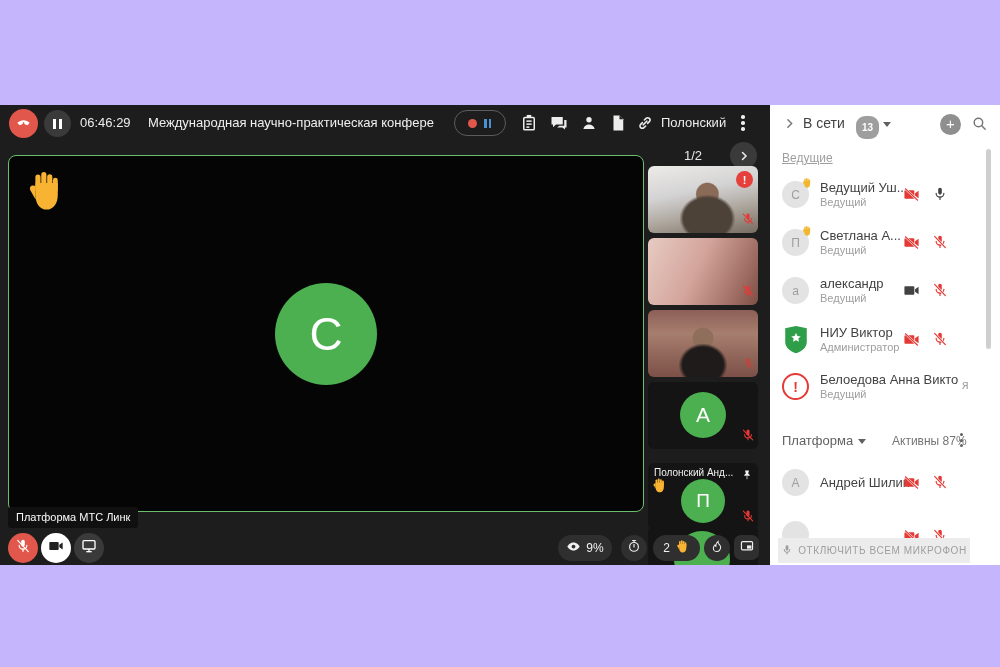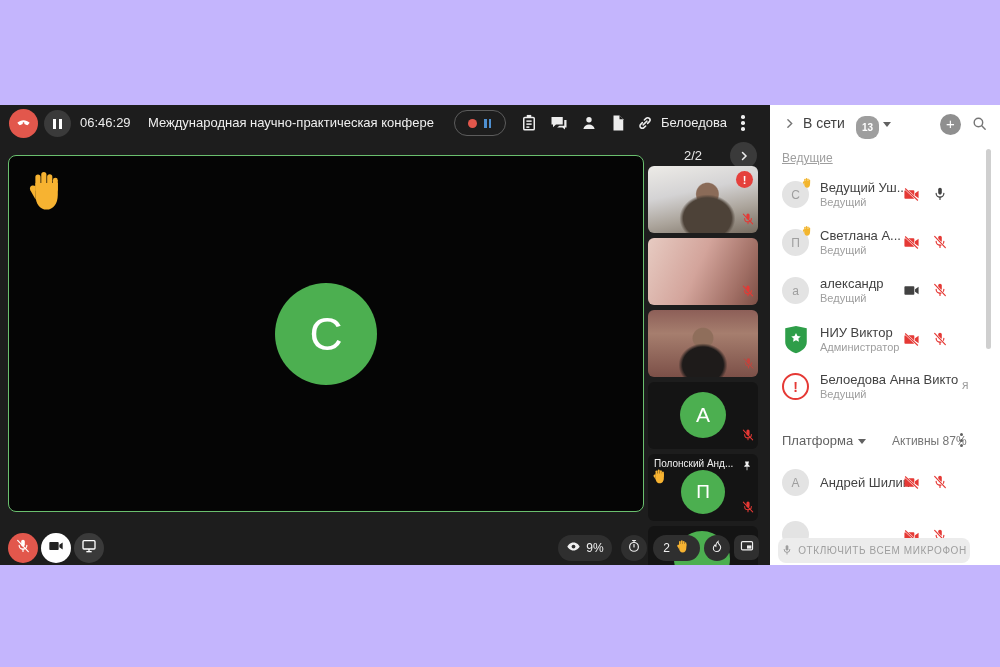--- a/index.html
+++ b/index.html
@@ -82,21 +82,21 @@
   .me-label { position:absolute; left:192px; top:9px; font-size:12px; color:#9E9E9E; }
 
   .sec-row2 { position:absolute; left:0; top:325px; width:230px; height:22px; }
   .part-label { position:absolute; left:12px; top:3px; font-size:13px; color:#616161; cursor:pointer; }
   .active-label { position:absolute; left:122px; top:4px; font-size:12px; color:#757575; }
   .sb-dots { position:absolute; left:190px; top:3px; cursor:pointer; }
   .sb-dots i { display:block; width:3px; height:3px; border-radius:50%; background:#616161; margin-bottom:2.5px; }
 
   .scroll-thumb { position:absolute; left:216px; top:44px; width:5px; height:200px; background:#CFCFCF; border-radius:3px; }
 
-  .mute-all { position:absolute; left:8px; top:433px; width:192px; height:25px; background:#ECECEC; border:none; border-radius:8px; color:#9E9E9E; font-size:10px; letter-spacing:0.6px; display:flex; align-items:center; justify-content:center; gap:5px; cursor:pointer; font-family:"Liberation Sans", sans-serif; }
+  .mute-all { position:absolute; left:8px; top:433px; width:192px; height:25px; background:#ECECEC; border:none; border-radius:0; color:#9E9E9E; font-size:10px; letter-spacing:0.6px; display:flex; align-items:center; justify-content:center; gap:5px; cursor:pointer; font-family:"Liberation Sans", sans-serif; }
 </style>
 </head>
 <body>
 
 <div class="app">
 
   <div class="stage">
 
     <div>
       <div class="circle-btn endcall">
@@ -145,21 +145,21 @@
             <path fill="#1D1D1D" d="M14 2l5 5h-5z"></path>
           </svg>
       </span>
       <span class="tb-icon" style="left:636px">
         <svg width="18" height="18" viewBox="0 0 24 24" fill="none" stroke="#EDEDED" stroke-width="2" stroke-linecap="round">
             <path d="M9.5 14.5l5-5"></path>
             <path d="M8.5 11.5L6.2 13.8a3.1 3.1 0 0 0 4.4 4.4l2.3-2.3"></path>
             <path d="M15.5 12.5l2.3-2.3a3.1 3.1 0 0 0-4.4-4.4l-2.3 2.3"></path>
           </svg>
       </span>
-      <div class="abs support">Белоедова</div>
+      <div class="abs support">Полонский</div>
       <div class="abs vdots">
           <i></i>
           <i></i>
           <i></i>
         </div>
     </div>
 
     <div class="abs main-video">
       <span class="abs" style="left:14px; top:12px;">
         <svg width="46" height="46" viewBox="0 0 32 32">
@@ -171,21 +171,21 @@
               <path d="M8.8 12.5c-2.6-1.2-4.8.4-3.7 3l3.7 6.5z"></path>
               <path d="M8.7 10.5h15.5v8.2c0 6-3.1 10.2-7.8 10.2s-7.7-4.2-7.7-10.2z"></path>
             </g>
           </svg>
       </span>
       <div class="main-avatar">
         <span>С</span>
       </div>
     </div>
 
-    <div class="abs pag-text">2/2</div>
+    <div class="abs pag-text">1/2</div>
     <div class="circle-btn pag-btn">
       <svg width="12" height="12" viewBox="0 0 24 24" fill="none" stroke="#EDEDED" stroke-width="3" stroke-linecap="round">
           <polyline points="9,5 16,12 9,19"></polyline>
         </svg>
     </div>
 
     <div class="thumb vid1" style="top:61px">
       <span class="alert-badge">!</span>
       <span class="t-mic">
         <svg width="14" height="14" viewBox="0 0 24 24" fill="none" stroke="#E53935" stroke-width="1.8" stroke-linecap="round">
@@ -222,21 +222,21 @@
       </div>
       <span class="t-mic">
         <svg width="14" height="14" viewBox="0 0 24 24" fill="none" stroke="#E53935" stroke-width="1.8" stroke-linecap="round">
             <rect x="9.3" y="2.5" width="5.4" height="10.5" rx="2.7" fill="#E53935" stroke="none"></rect>
             <path d="M6.2 11a5.8 5.8 0 0 0 11.6 0"></path>
             <path d="M12 16.8v3.4"></path>
             <path d="M4 3.5 20 20.5"></path>
           </svg>
       </span>
     </div>
-    <div class="thumb" style="top:349px">
+    <div class="thumb" style="top:358px">
       <span class="t-name">Полонский Анд...</span>
       <span class="t-pin">
         <svg width="12" height="12" viewBox="0 0 24 24" fill="#F2F2F2">
             <path d="M8 3h8l-1.6 6.2 3.1 2.8v1.5H6.5V12l3.1-2.8z"></path>
             <rect x="11.3" y="13.5" width="1.4" height="7"></rect>
           </svg>
       </span>
       <span class="t-hand">
         <svg width="17" height="17" viewBox="0 0 32 32">
             <g fill="#F7B331">
@@ -258,20 +258,21 @@
             <path d="M6.2 11a5.8 5.8 0 0 0 11.6 0"></path>
             <path d="M12 16.8v3.4"></path>
             <path d="M4 3.5 20 20.5"></path>
           </svg>
       </span>
     </div>
     <div class="thumb" style="top:421px">
       <div class="t-avatar" style="left:26px; top:5px; width:56px; height:56px; font-size:22px;"></div>
     </div>
 
+    <div class="abs tooltip">Платформа МТС Линк</div>
     <div class="circle-btn ctl mic-red">
       <span>
         <svg width="16" height="16" viewBox="0 0 24 24" fill="none" stroke="#fff" stroke-width="1.8" stroke-linecap="round">
             <rect x="9.3" y="2.5" width="5.4" height="10.5" rx="2.7" fill="#fff" stroke="none"></rect>
             <path d="M6.2 11a5.8 5.8 0 0 0 11.6 0"></path>
             <path d="M12 16.8v3.4"></path>
             <path d="M4 3.5 20 20.5"></path>
           </svg>
       </span>
     </div>

